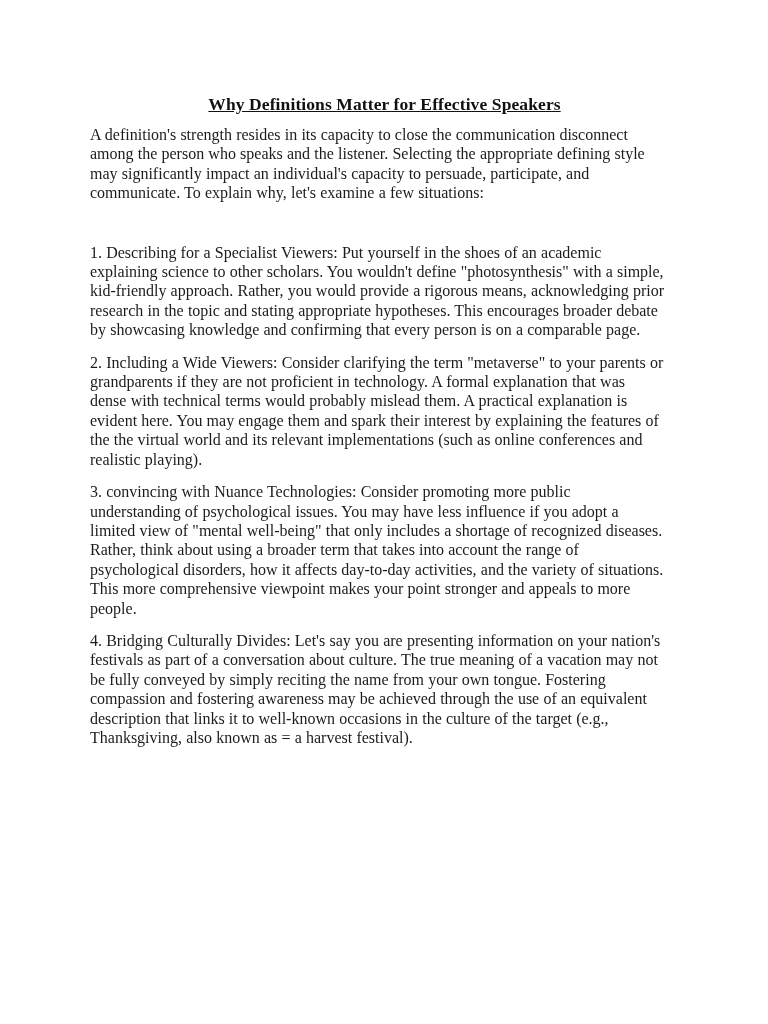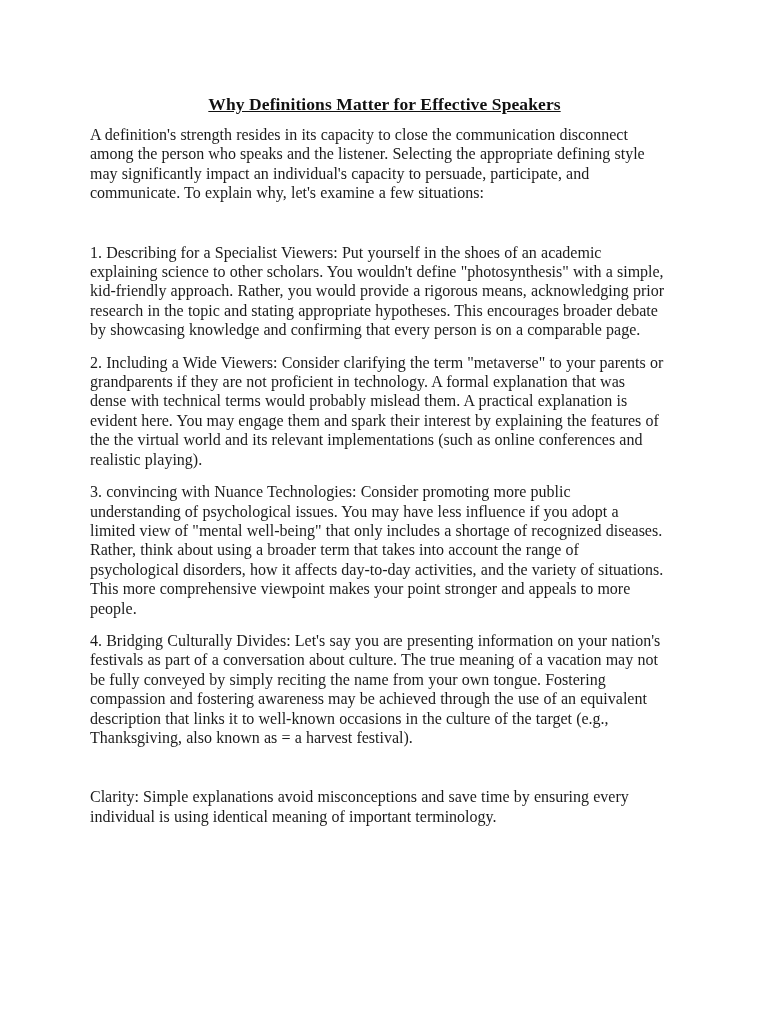--- a/index.html
+++ b/index.html
@@ -48,14 +48,13 @@
 
   <p class="para gap-before">1. Describing for a Specialist Viewers: Put yourself in the shoes of an academic explaining science to other scholars. You wouldn't define "photosynthesis" with a simple, kid-friendly approach. Rather, you would provide a rigorous means, acknowledging prior research in the topic and stating appropriate hypotheses. This encourages broader debate by showcasing knowledge and confirming that every person is on a comparable page.</p>
 
   <p class="para">2. Including a Wide Viewers: Consider clarifying the term "metaverse" to your parents or grandparents if they are not proficient in technology. A formal explanation that was dense with technical terms would probably mislead them. A practical explanation is evident here. You may engage them and spark their interest by explaining the features of the the virtual world and its relevant implementations (such as online conferences and realistic playing).</p>
 
   <p class="para">3. convincing with Nuance Technologies: Consider promoting more public understanding of psychological issues. You may have less influence if you adopt a limited view of "mental well-being" that only includes a shortage of recognized diseases. Rather, think about using a broader term that takes into account the range of psychological disorders, how it affects day-to-day activities, and the variety of situations. This more comprehensive viewpoint makes your point stronger and appeals to more people.</p>
 
   <p class="para">4. Bridging Culturally Divides: Let's say you are presenting information on your nation's festivals as part of a conversation about culture. The true meaning of a vacation may not be fully conveyed by simply reciting the name from your own tongue. Fostering compassion and fostering awareness may be achieved through the use of an equivalent description that links it to well-known occasions in the culture of the target (e.g., Thanksgiving, also known as = a harvest festival).</p>
 
 
-  <p class="para gap-before">Clarity: Simple explanations avoid misconceptions and save time by ensuring every individual is using identical meaning of important terminology.</p>
 </div>
 
 </body></html>

